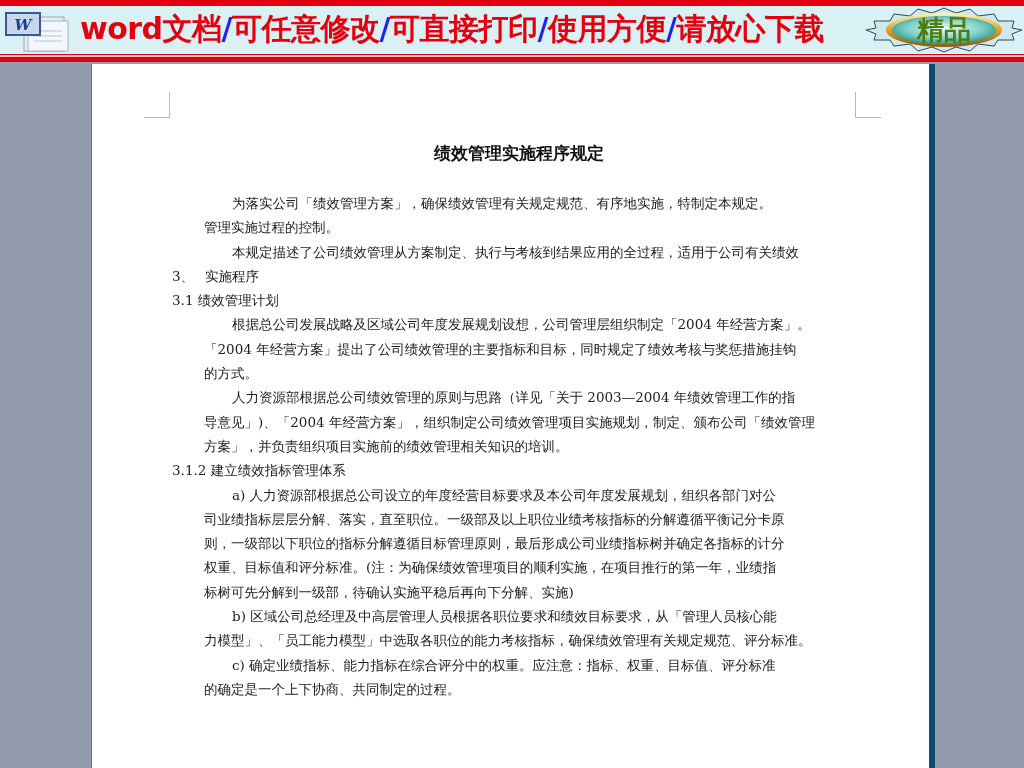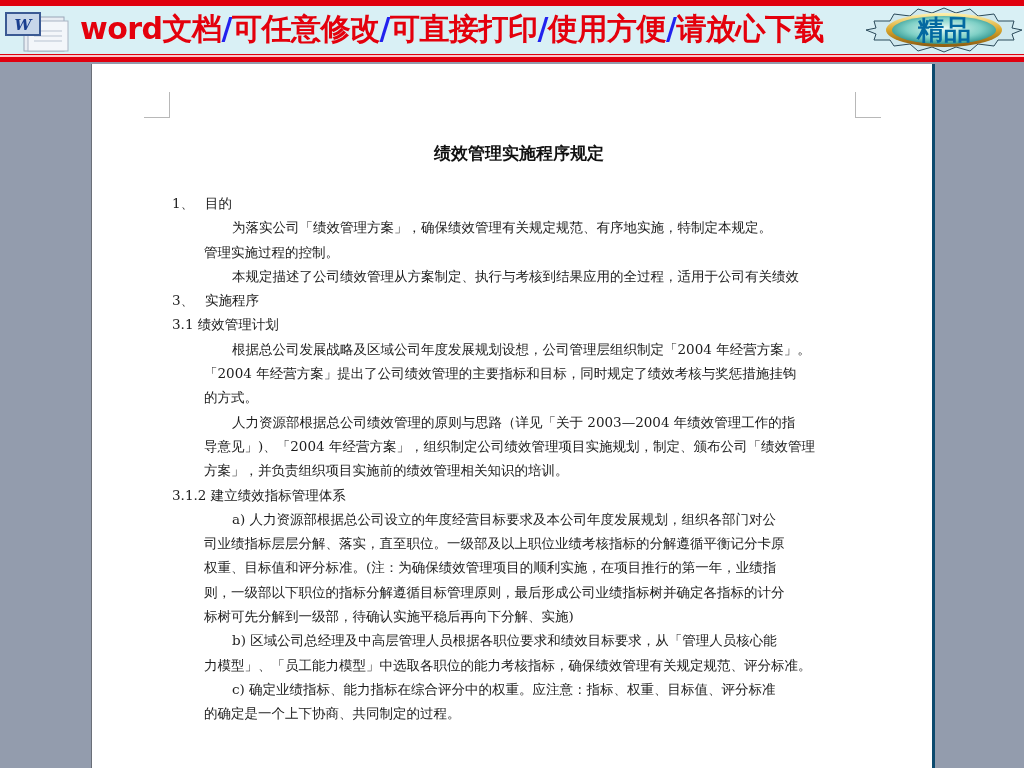--- a/index.html
+++ b/index.html
@@ -19,29 +19,29 @@
   .word-icon { position: absolute; left: 4px; top: 3px; width: 76px; height: 44px; }
   .banner-text {
     position: absolute; left: 80px; top: 0; height: 32px; line-height: 46px;
     font-family: "DejaVu Sans", sans-serif; font-weight: bold; font-size: 30px;
     color: #e4000c; letter-spacing: -0.5px; white-space: nowrap;
   }
   .banner-text .slash { color: #2222ee; }
   .badge { position: absolute; left: 864px; top: 1px; width: 160px; height: 46px; }
   .badge-label {
     position: absolute; left: 0; top: 0; width: 160px; height: 46px; line-height: 46px;
-    text-align: center; color: #0369a1; font-weight: bold; font-size: 27px;
+    text-align: center; color: #4d7c0f; font-weight: bold; font-size: 27px;
   }
 
   
   .page {
     position: absolute; left: 91px; top: 64px; width: 844px; height: 704px;
     background: #ffffff;
     border-left: 1px solid #6a6f78;
-    border-right: 3px solid #0c4a6e;
+    border-right: 6px solid #0c4a6e;
   }
   .corner { position: absolute; width: 26px; height: 26px; border-color: #b8b8b8; border-style: solid; }
   .corner-tl { left: 52px; top: 28px; border-width: 0 1px 1px 0; }
   .corner-tr { left: 763px; top: 28px; border-width: 0 0 1px 1px; }
 
   .doc {
     position: absolute; left: 80px; top: 74px; width: 690px;
     font-family: "DejaVu Serif", serif; font-size: 13.5px; color: #1c1c1c;
   }
   .doc-title {
@@ -95,39 +95,38 @@
 </div>
 
 <div class="page">
   <div class="corner corner-tl"></div>
   <div class="corner corner-tr"></div>
 
   <div class="doc">
     <div class="doc-title">绩效管理实施程序规定</div>
     <div class="spacer"></div>
 
-    <div class="line h1"><span class="num">1、</span><span>目的</span></div>
     <div class="line indent-first">为落实公司「绩效管理方案」，确保绩效管理有关规定规范、有序地实施，特制定本规定。</div>
 
     <div class="line indent-cont">管理实施过程的控制。</div>
     <div class="line indent-first">本规定描述了公司绩效管理从方案制定、执行与考核到结果应用的全过程，适用于公司有关绩效</div>
 
     <div class="line h1"><span class="num">3、</span><span>实施程序</span></div>
     <div class="line">3.1 绩效管理计划</div>
     <div class="line indent-first">根据总公司发展战略及区域公司年度发展规划设想，公司管理层组织制定「2004 年经营方案」。</div>
     <div class="line indent-cont">「2004 年经营方案」提出了公司绩效管理的主要指标和目标，同时规定了绩效考核与奖惩措施挂钩</div>
     <div class="line indent-cont">的方式。</div>
     <div class="line indent-first">人力资源部根据总公司绩效管理的原则与思路（详见「关于 2003—2004 年绩效管理工作的指</div>
     <div class="line indent-cont">导意见」)、「2004 年经营方案」，组织制定公司绩效管理项目实施规划，制定、颁布公司「绩效管理</div>
     <div class="line indent-cont">方案」，并负责组织项目实施前的绩效管理相关知识的培训。</div>
 
     <div class="line">3.1.2 建立绩效指标管理体系</div>
     <div class="line indent-first">a) 人力资源部根据总公司设立的年度经营目标要求及本公司年度发展规划，组织各部门对公</div>
     <div class="line indent-cont">司业绩指标层层分解、落实，直至职位。一级部及以上职位业绩考核指标的分解遵循平衡记分卡原</div>
+    <div class="line indent-cont">则，一级部以下职位的指标分解遵循目标管理原则，最后形成公司业绩指标树并确定各指标的计分</div>
     <div class="line indent-cont">权重、目标值和评分标准。(注：为确保绩效管理项目的顺利实施，在项目推行的第一年，业绩指</div>
-    <div class="line indent-cont">则，一级部以下职位的指标分解遵循目标管理原则，最后形成公司业绩指标树并确定各指标的计分</div>
     <div class="line indent-cont">标树可先分解到一级部，待确认实施平稳后再向下分解、实施)</div>
     <div class="line indent-first">b) 区域公司总经理及中高层管理人员根据各职位要求和绩效目标要求，从「管理人员核心能</div>
     <div class="line indent-cont">力模型」、「员工能力模型」中选取各职位的能力考核指标，确保绩效管理有关规定规范、评分标准。</div>
     <div class="line indent-first">c) 确定业绩指标、能力指标在综合评分中的权重。应注意：指标、权重、目标值、评分标准</div>
     <div class="line indent-cont">的确定是一个上下协商、共同制定的过程。</div>
   </div>
 </div>
 
 </body></html>

